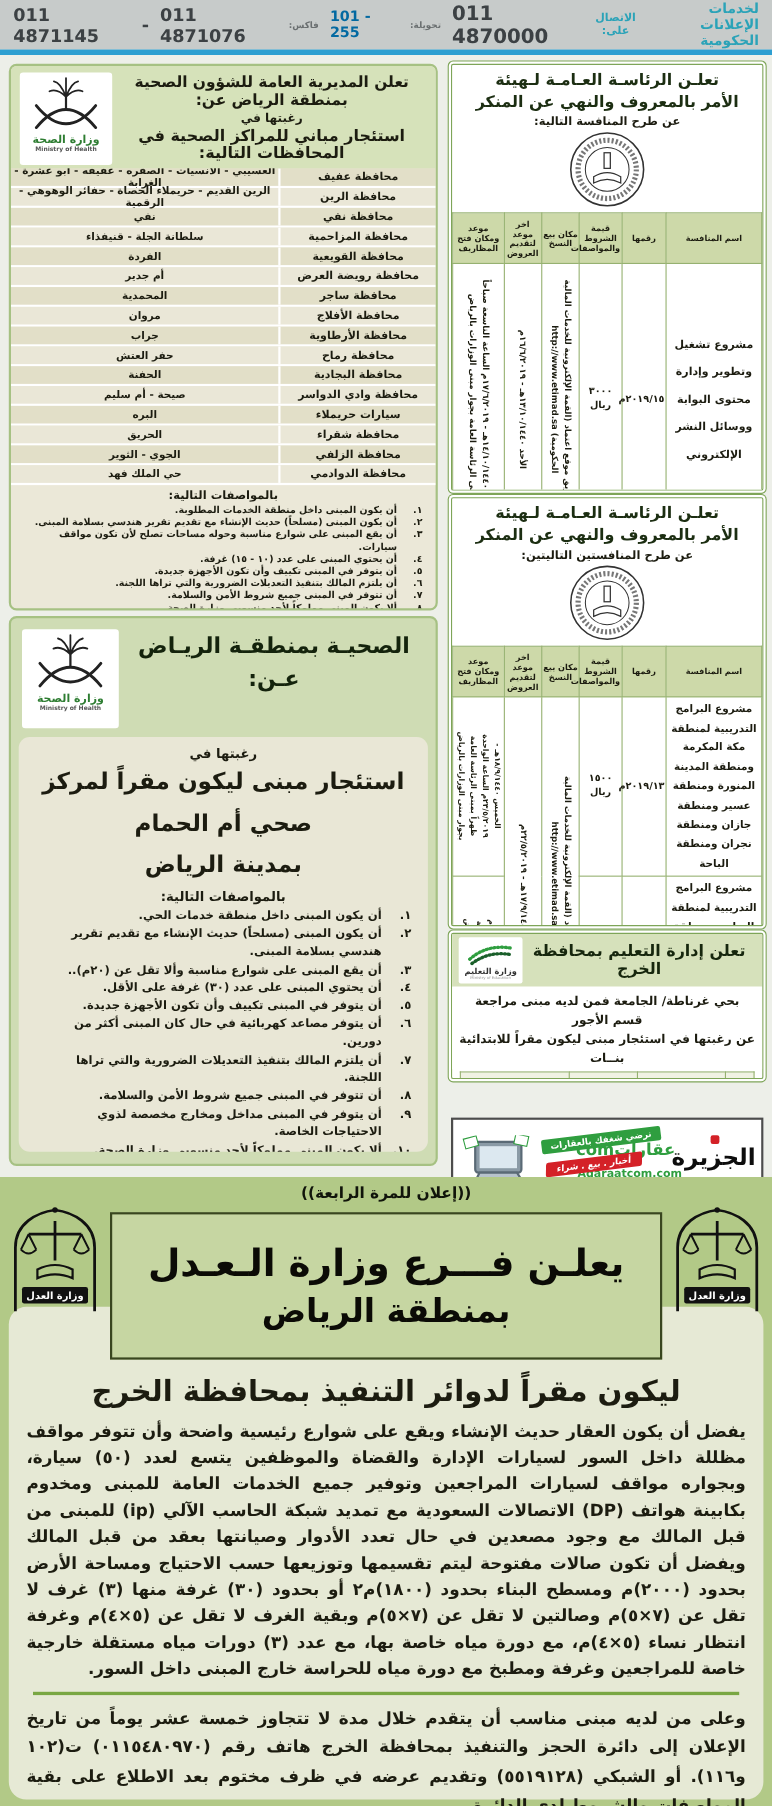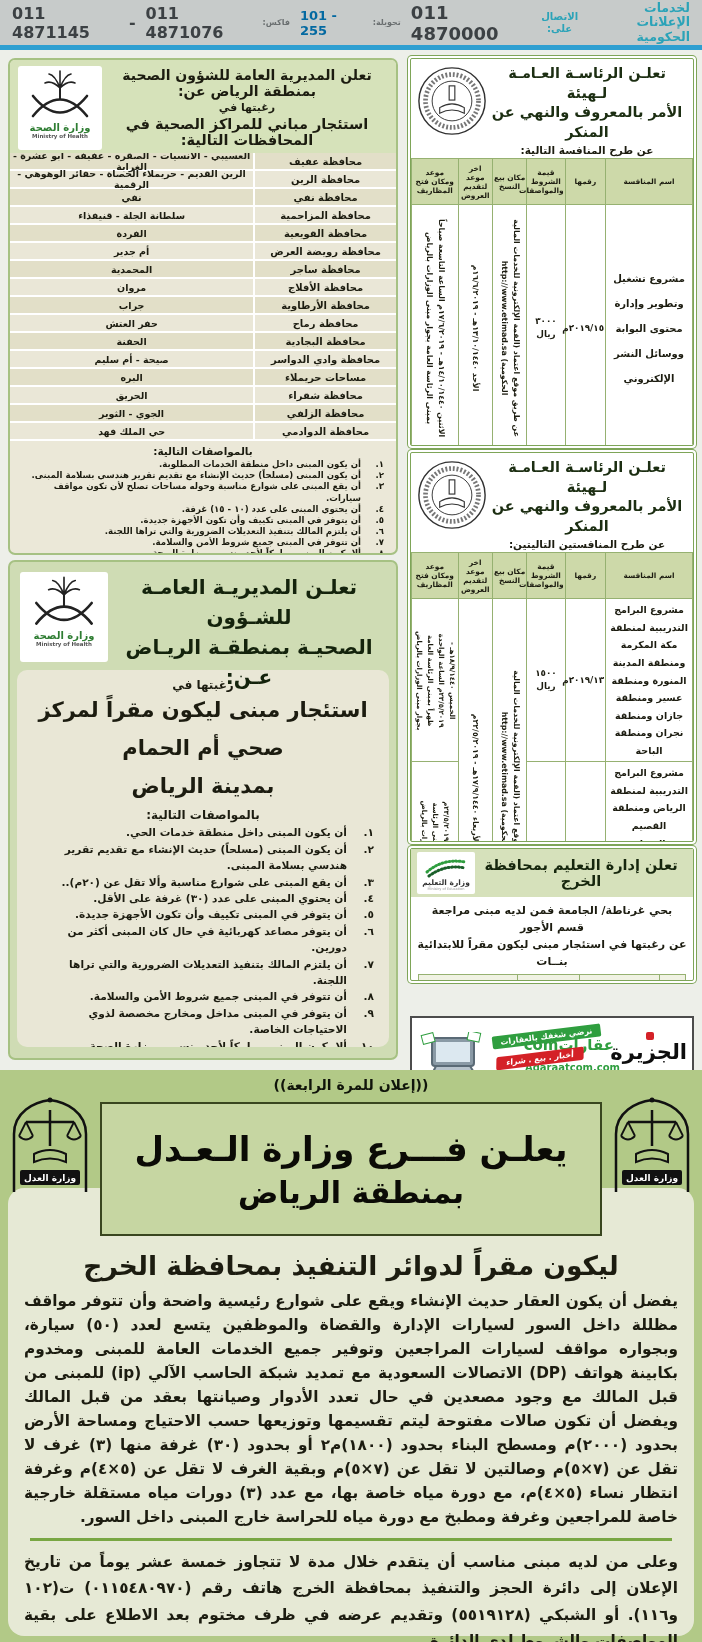--- a/index.html
+++ b/index.html
@@ -43,21 +43,21 @@
   #moh2 .panel { margin:0 7px 7px; background:#e9e7d6; border-radius:10px; padding:8px 15px 6px; height:377px; overflow:hidden; }
   #moh2 .sub { text-align:center; font-size:12px; font-weight:800; }
   #moh2 .big { text-align:center; font-size:21px; font-weight:900; line-height:1.8; }
   #moh2 .slabel { text-align:center; font-size:12px; font-weight:900; margin:3px 0 2px; }
   #moh2 .spec-item { font-size:10.6px; line-height:1.55; }
   #moh2 .spec-item .n { width:20px; }
 
   
   #haya1 { left:410px; top:58px; width:284px; height:388px; }
   #haya2 { left:410px; top:452px; width:284px; height:390px; }
-  .hayahd { display:flex; align-items:flex-start; padding:5px 6px 2px; }
+  .hayahd { display:flex; align-items:center; padding:5px 6px 2px;flex-direction:column; }
   .hayahd .tt { flex:1; text-align:center; }
   .hayahd .l1,.hayahd .l2 { font-size:14.5px; font-weight:900; color:#1c2e12; line-height:1.35; }
   .hayahd .sb { font-size:10.5px; font-weight:800; margin-top:2px; }
   table.haya { width:100%; border-collapse:collapse; table-layout:fixed; }
   table.haya th { background:#cdd9a9; border:1px solid #96b171; font-size:7.4px; font-weight:800; padding:2px 1px; height:46px; vertical-align:middle; }
   table.haya td { border:1px solid #96b171; text-align:center; vertical-align:middle; font-weight:800; background:#fff; }
   td.namecell { font-size:10px; line-height:2.5; padding:2px 4px; }
   td.plaincell { font-size:8.8px; line-height:1.5; padding:1px; }
   .rotwrap { display:flex; align-items:center; justify-content:center; overflow:hidden; }
   .rot { flex:none; transform:rotate(90deg); font-size:7.8px; font-weight:800; line-height:1.55; text-align:center; }
@@ -184,21 +184,21 @@
         </div>
       <div class="govrow">
           <div class="gov">محافظة البجادية</div>
           <div class="loc">الحفنة</div>
         </div>
       <div class="govrow">
           <div class="gov">محافظة وادي الدواسر</div>
           <div class="loc">صيحة - أم سليم</div>
         </div>
       <div class="govrow">
-          <div class="gov">مساحات حريملاء</div>
+          <div class="gov">سيارات حريملاء</div>
           <div class="loc">البره</div>
         </div>
       <div class="govrow">
           <div class="gov">محافظة شقراء</div>
           <div class="loc">الحريق</div>
         </div>
       <div class="govrow">
           <div class="gov">محافظة الزلفي</div>
           <div class="loc">الجوي - الثوير</div>
         </div>
@@ -249,21 +249,20 @@
     <div class="hd">
       <div class="mohlogo" style="left:10px; top:10px; width:88px; height:90px;">
         <svg width="80" height="60" viewBox="0 0 78 58">
           <path d="M39,22 V34" stroke="#222" stroke-width="2" fill="none"></path>
           <path d="M39,22 Q31,14 24,17 M39,22 Q47,14 54,17 M39,22 Q34,9 28,8 M39,22 Q44,9 50,8 M39,22 Q39,7 39,5" stroke="#222" stroke-width="1.6" fill="none" stroke-linecap="round"></path>
           <path d="M12,50 C30,28 48,28 66,50 M12,30 C30,52 48,52 66,30" stroke="#222" stroke-width="2.6" fill="none" stroke-linecap="round"></path>
         </svg>
         <div class="mlogo-ar">وزارة الصحة</div>
         <div class="mlogo-en">Ministry of Health</div>
       </div>
-      <div class="t">تعلـن المديريـة العامـة للشـؤون</div>
       <div class="t">الصحيـة بمنطقـة الريـاض عـن:</div>
     </div>
     <div class="panel">
       <div class="sub">رغبتها في</div>
       <div class="big">استئجار مبنى ليكون مقراً لمركز صحي أم الحمام</div>
       <div class="big">بمدينة الرياض</div>
       <div class="slabel">بالمواصفات التالية:</div>
       <div class="spec-item">
           <span class="n">١.</span>
           <span>أن يكون المبنى داخل منطقة خدمات الحي.</span>

